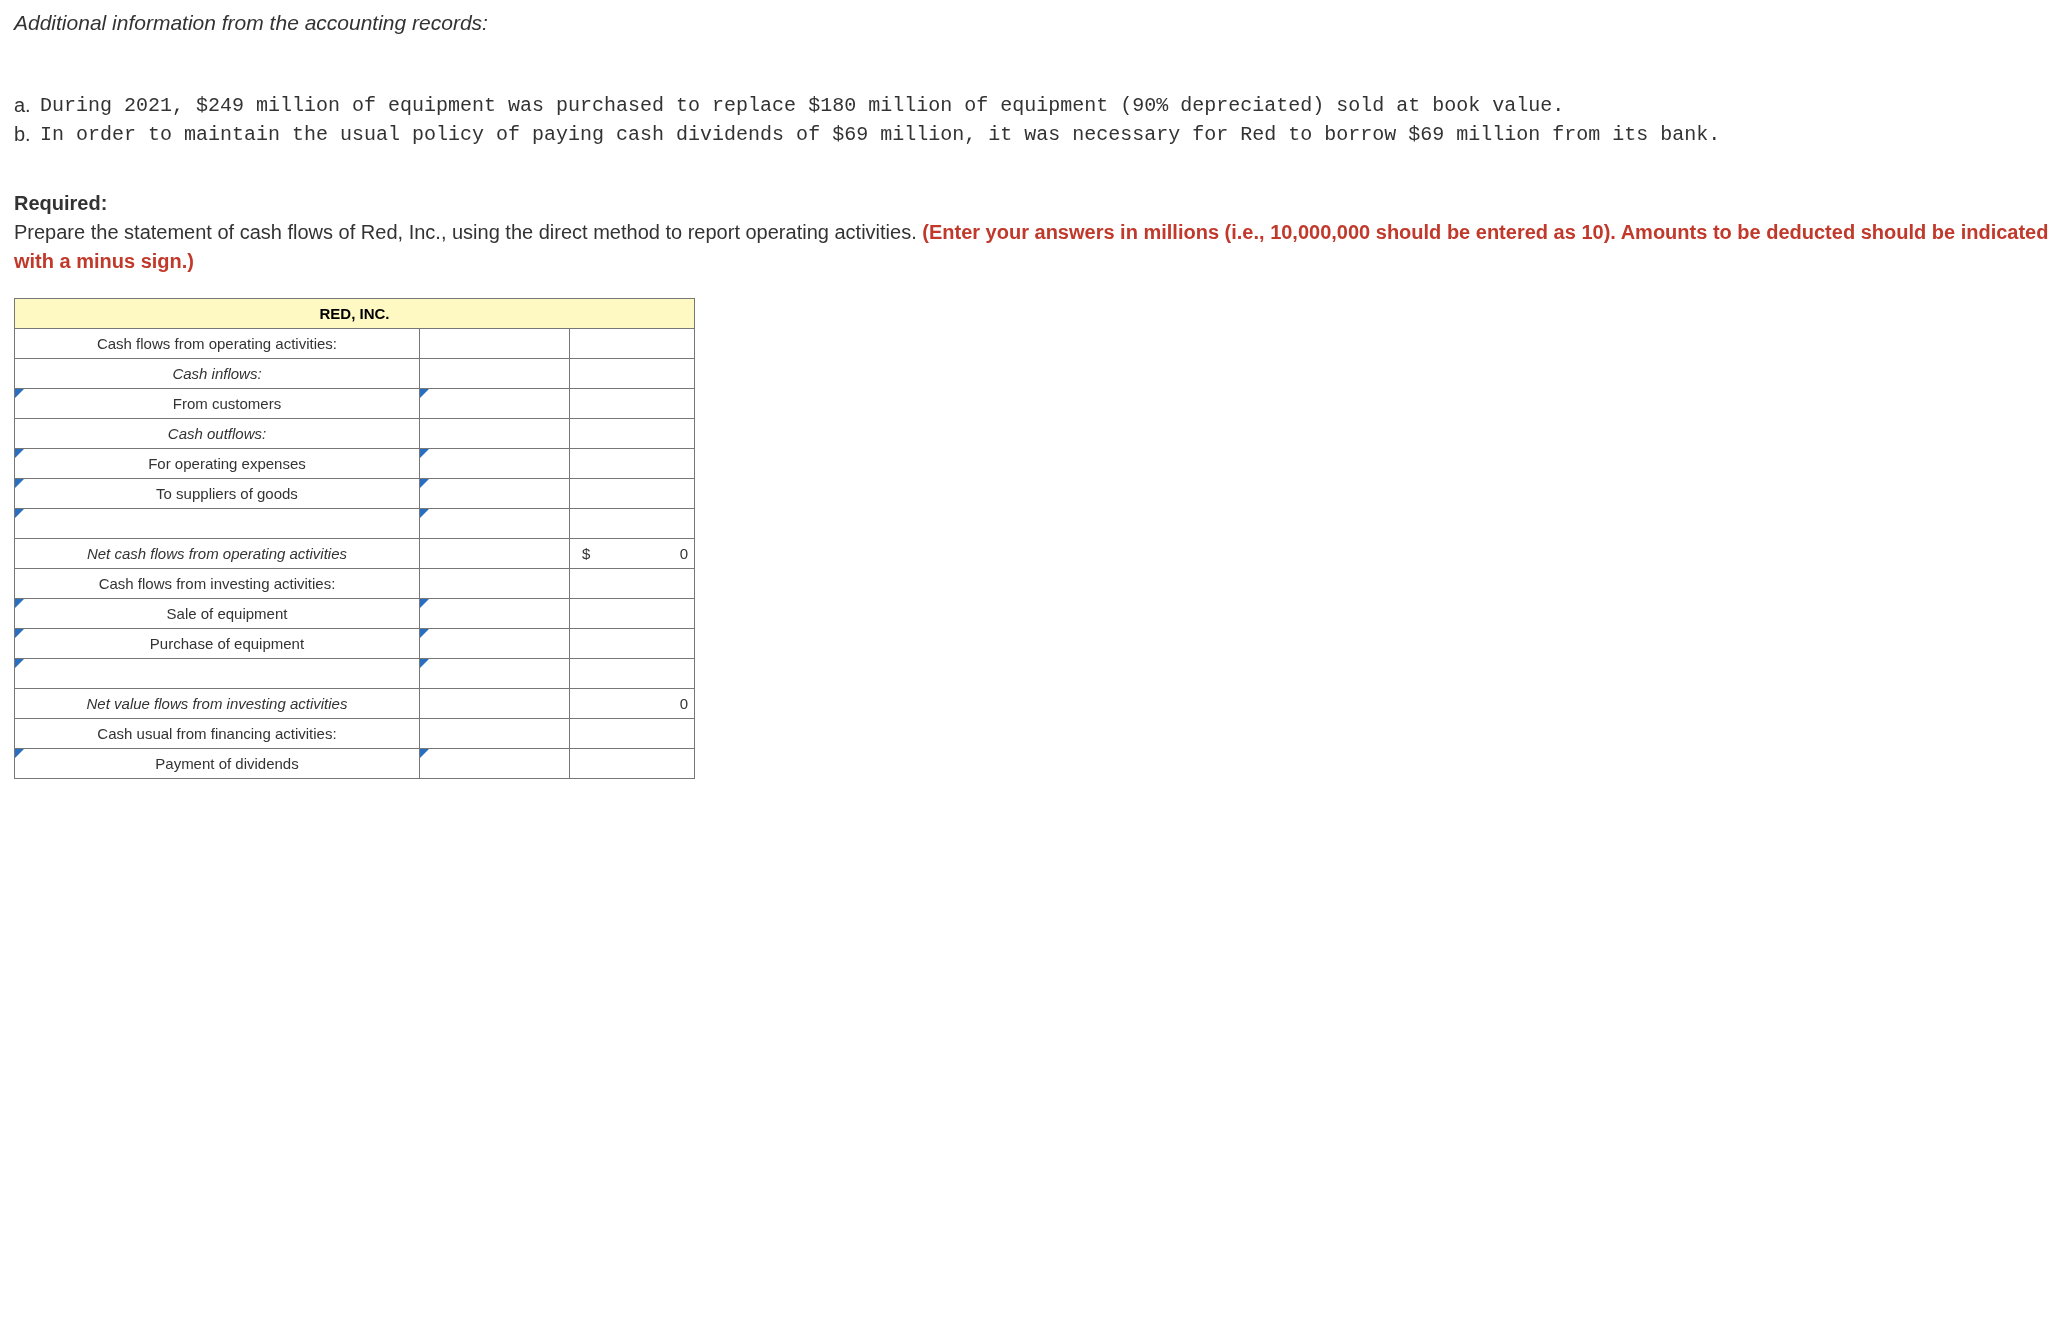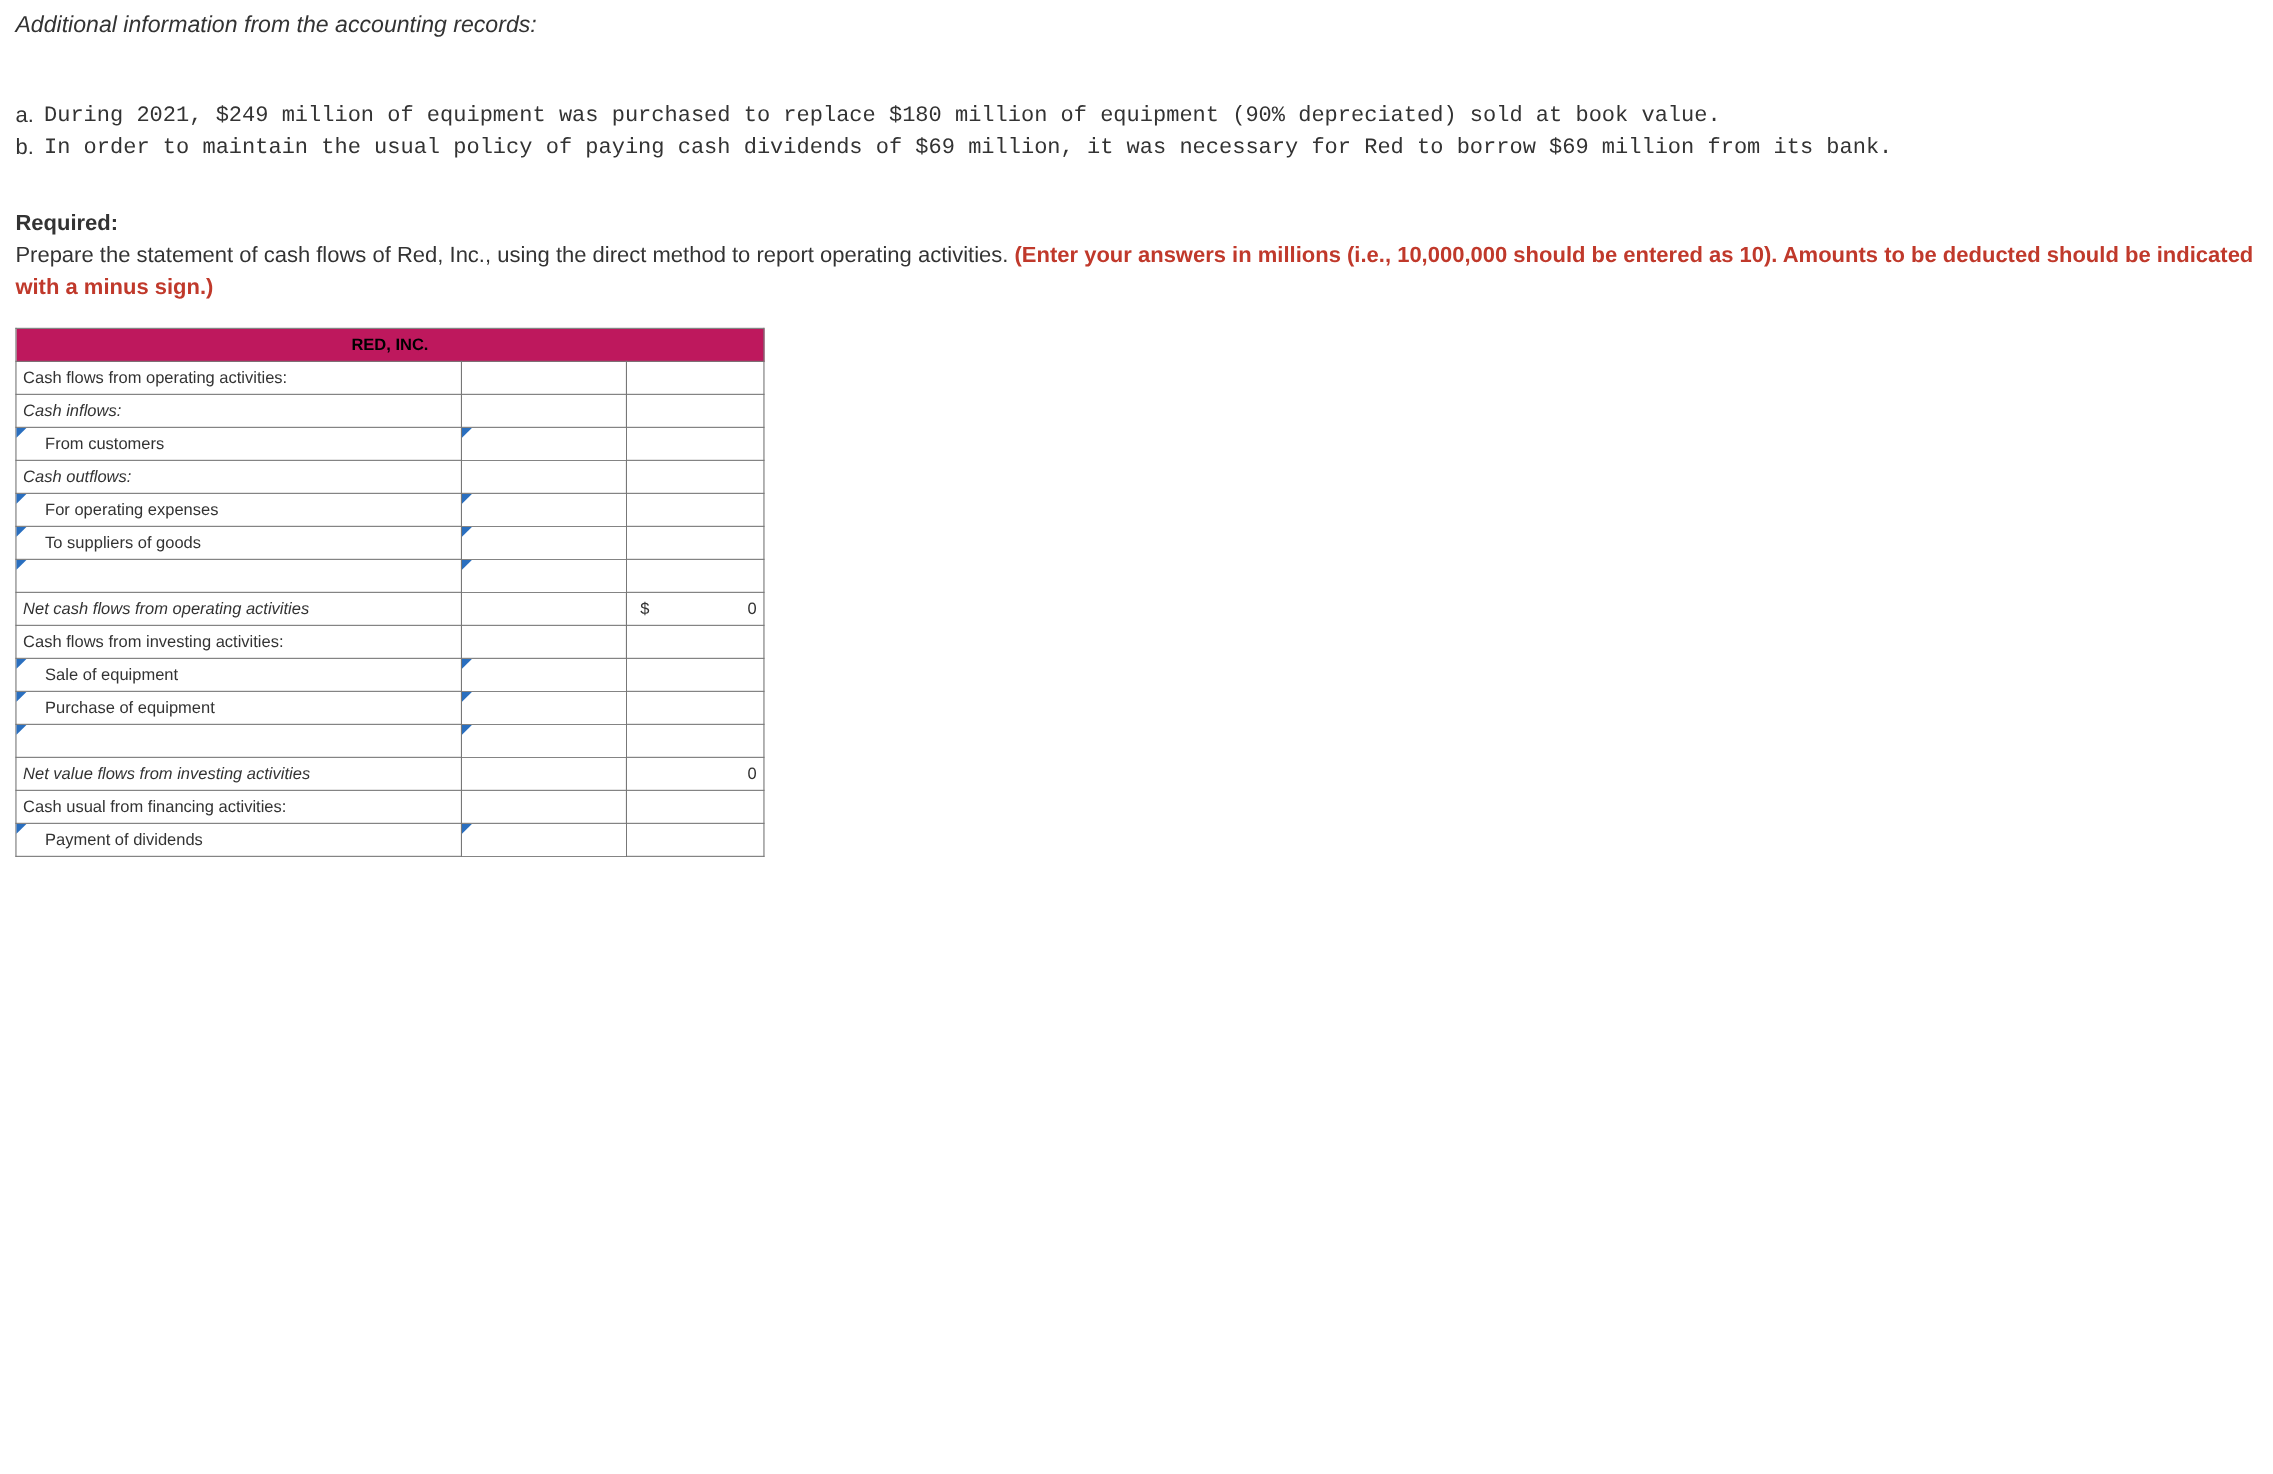--- a/index.html
+++ b/index.html
@@ -56,33 +56,34 @@
     font-size: 15px;
   }
   table.scf td, table.scf th {
     border: 1px solid #777;
     height: 30px;
     padding: 3px 6px;
     box-sizing: border-box;
     vertical-align: middle;
   }
   .hdr {
-    background: #be185d;
+    background: #fef9c3;
     text-align: center;
     font-weight: 700;
     font-size: 15px;
     color: #000;
   }
   col.c-label { width: 405px; }
   col.c-amt1  { width: 150px; }
   col.c-amt2  { width: 125px; }
 
   td.label {
     position: relative;
     padding-left: 8px;
+    text-align: center;
   }
   td.label.indent {
     padding-left: 26px;
   }
   td.label.dd {
     padding-left: 26px;
   }
   td.label.dd.noindent {
     padding-left: 8px;
   }

